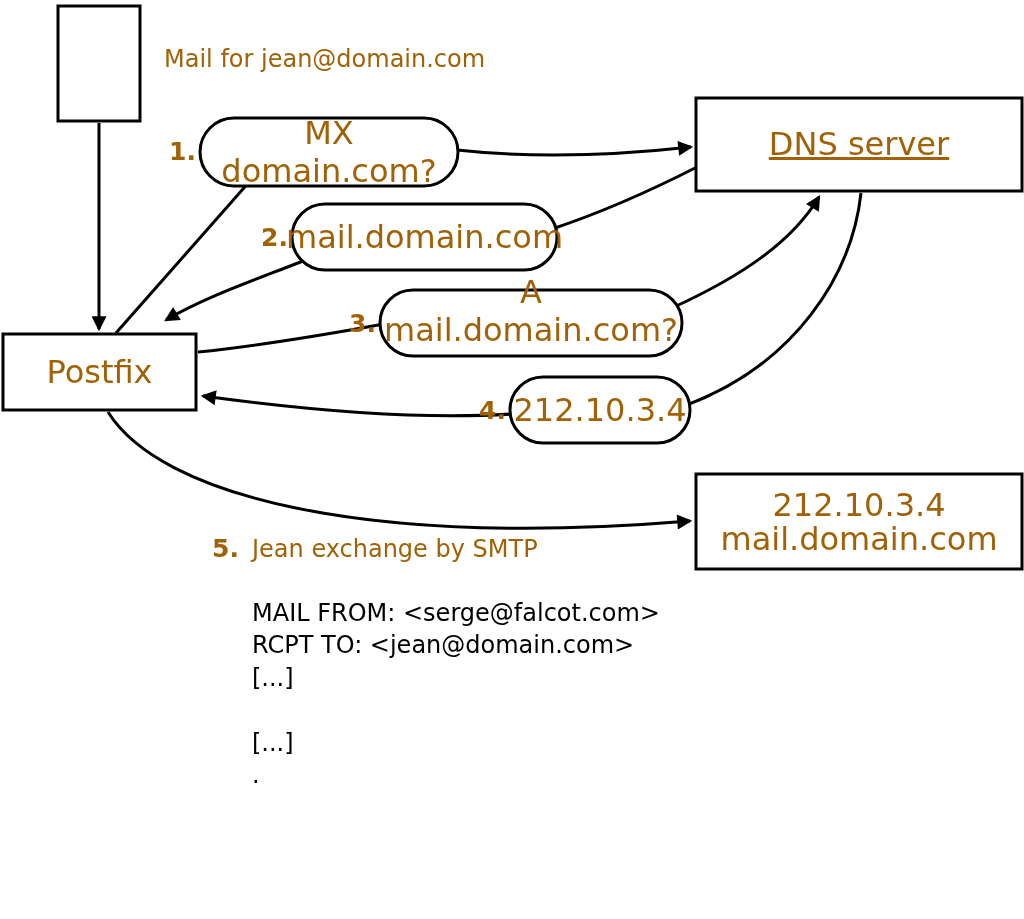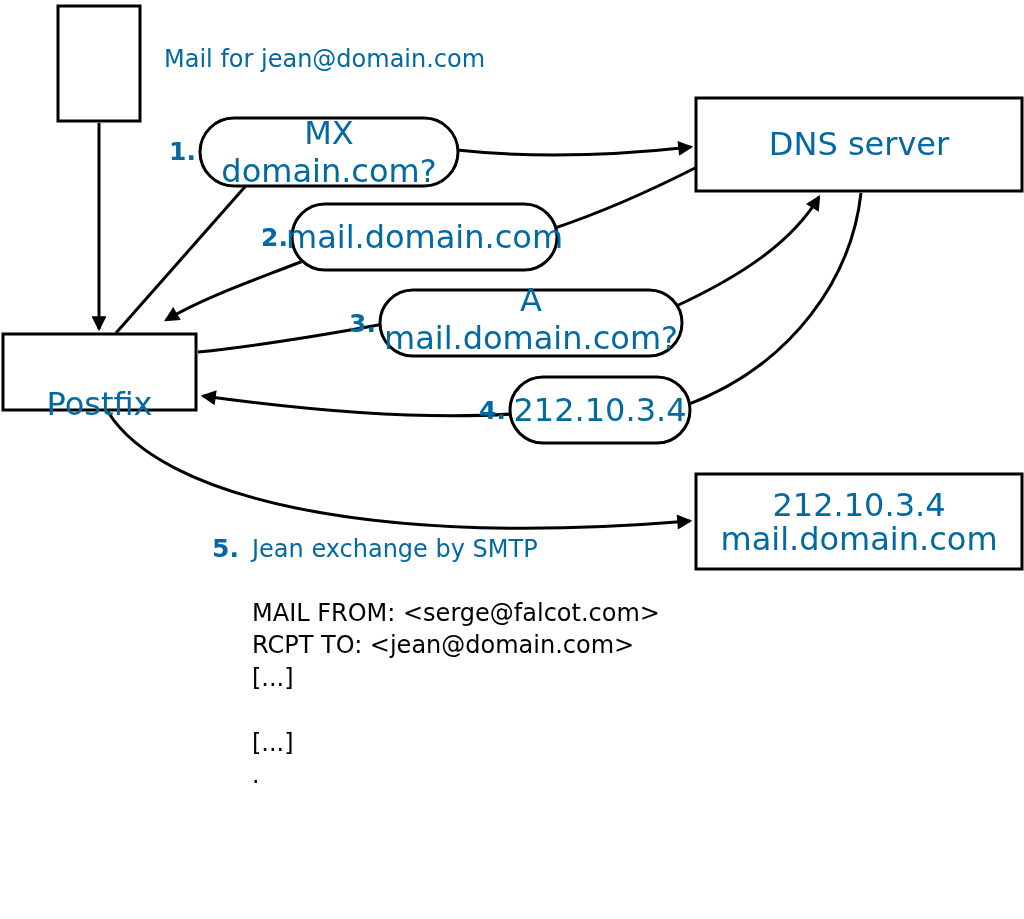--- a/index.html
+++ b/index.html
@@ -9,21 +9,21 @@
     color: #000000;
   }
   .canvas {
     position: relative;
     width: 1024px;
     height: 919px;
     background: #ffffff;
     overflow: hidden;
   }
   .canvas svg { position: absolute; left: 0; top: 0; }
-  .label { position: absolute; color: #0369a1; }
+  .label { position: absolute; color: #a16207; }
   .title {
     left: 164px; top: 45px;
     font-size: 24px;
   }
   .node-label, .pill-label {
     display: flex;
     align-items: center;
     justify-content: center;
     text-align: center;
     font-size: 32px;
@@ -96,38 +96,38 @@
       <rect x="380" y="290" width="302" height="66" rx="33" ry="33"></rect>
       <rect x="510" y="377" width="180" height="66" rx="33" ry="33"></rect>
       <rect x="3" y="334" width="193" height="76"></rect>
       <rect x="696" y="98" width="326" height="93"></rect>
       <rect x="696" y="474" width="326" height="95"></rect>
     </g>
   </svg>
 
   <div class="label title">Mail for jean@domain.com</div>
 
-  <div class="label node-label" style="left:3px; top:334px; width:193px; height:76px;margin-top:32px;">Postfix</div>
+  <div class="label node-label" style="left:3px; top:334px; width:193px; height:76px;">Postfix</div>
 
-  <div class="label node-label" style="left:696px; top:98px; width:326px; height:93px;">DNS server</div>
+  <div class="label node-label" style="left:696px; top:98px; width:326px; height:93px;text-decoration:underline;">DNS server</div>
 
   <div class="label node-label two-line" style="left:696px; top:474px; width:326px; height:95px;">
     <div>212.10.3.4</div>
     <div>mail.domain.com</div>
   </div>
 
   <div class="label step-num" style="left:164px; top:137px; width:32px;">1.</div>
   <div class="label step-num" style="left:256px; top:223px; width:32px;">2.</div>
   <div class="label step-num" style="left:344px; top:309px; width:32px;">3.</div>
   <div class="label step-num" style="left:474px; top:396px; width:32px;">4.</div>
   <div class="label step-num" style="left:203px; top:534px; width:36px;">5.</div>
 
   <div class="label pill-label" style="left:200px; top:118px; width:258px; height:68px;">MX domain.com?</div>
   <div class="label pill-label" style="left:292px; top:204px; width:265px; height:66px;">mail.domain.com</div>
-  <div class="label pill-label" style="left:380px; top:290px; width:302px; height:58px;">A mail.domain.com?</div>
+  <div class="label pill-label" style="left:380px; top:282px; width:302px; height:58px;">A mail.domain.com?</div>
   <div class="label pill-label" style="left:510px; top:377px; width:180px; height:66px;">212.10.3.4</div>
 
   <div class="label step5-label">Jean exchange by SMTP</div>
 
   <div class="smtp">
     <div class="smtp-line">MAIL FROM: &lt;serge@falcot.com&gt;</div>
     <div class="smtp-line">RCPT TO: &lt;jean@domain.com&gt;</div>
     <div class="smtp-line">[...]</div>
     <div class="smtp-line"></div>
     <div class="smtp-line">[...]</div>

